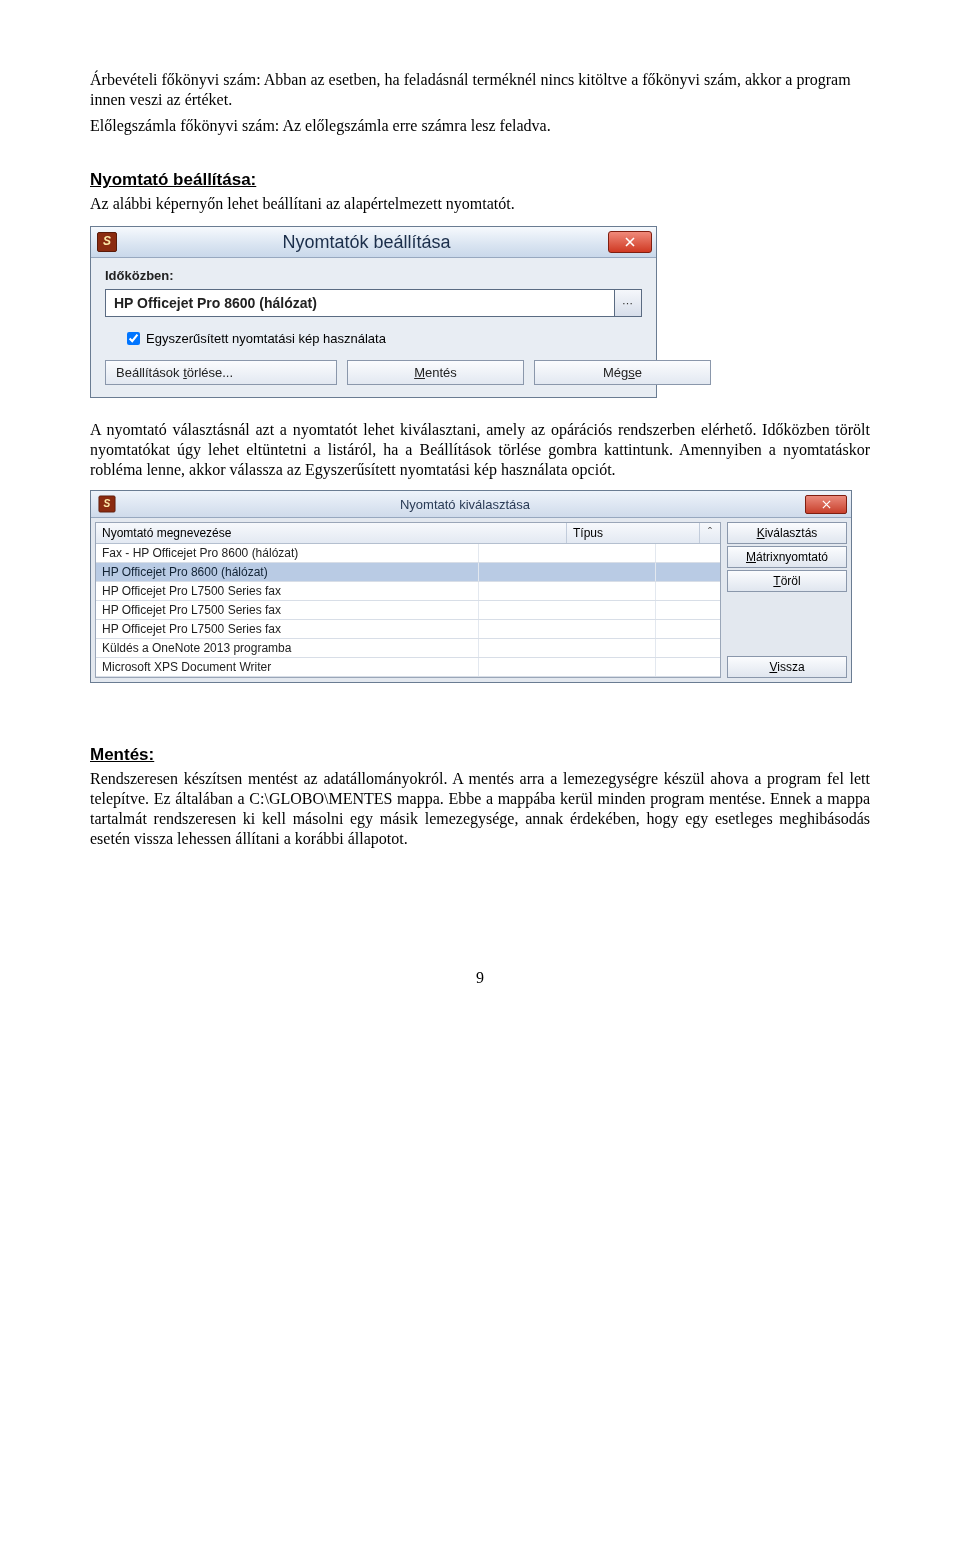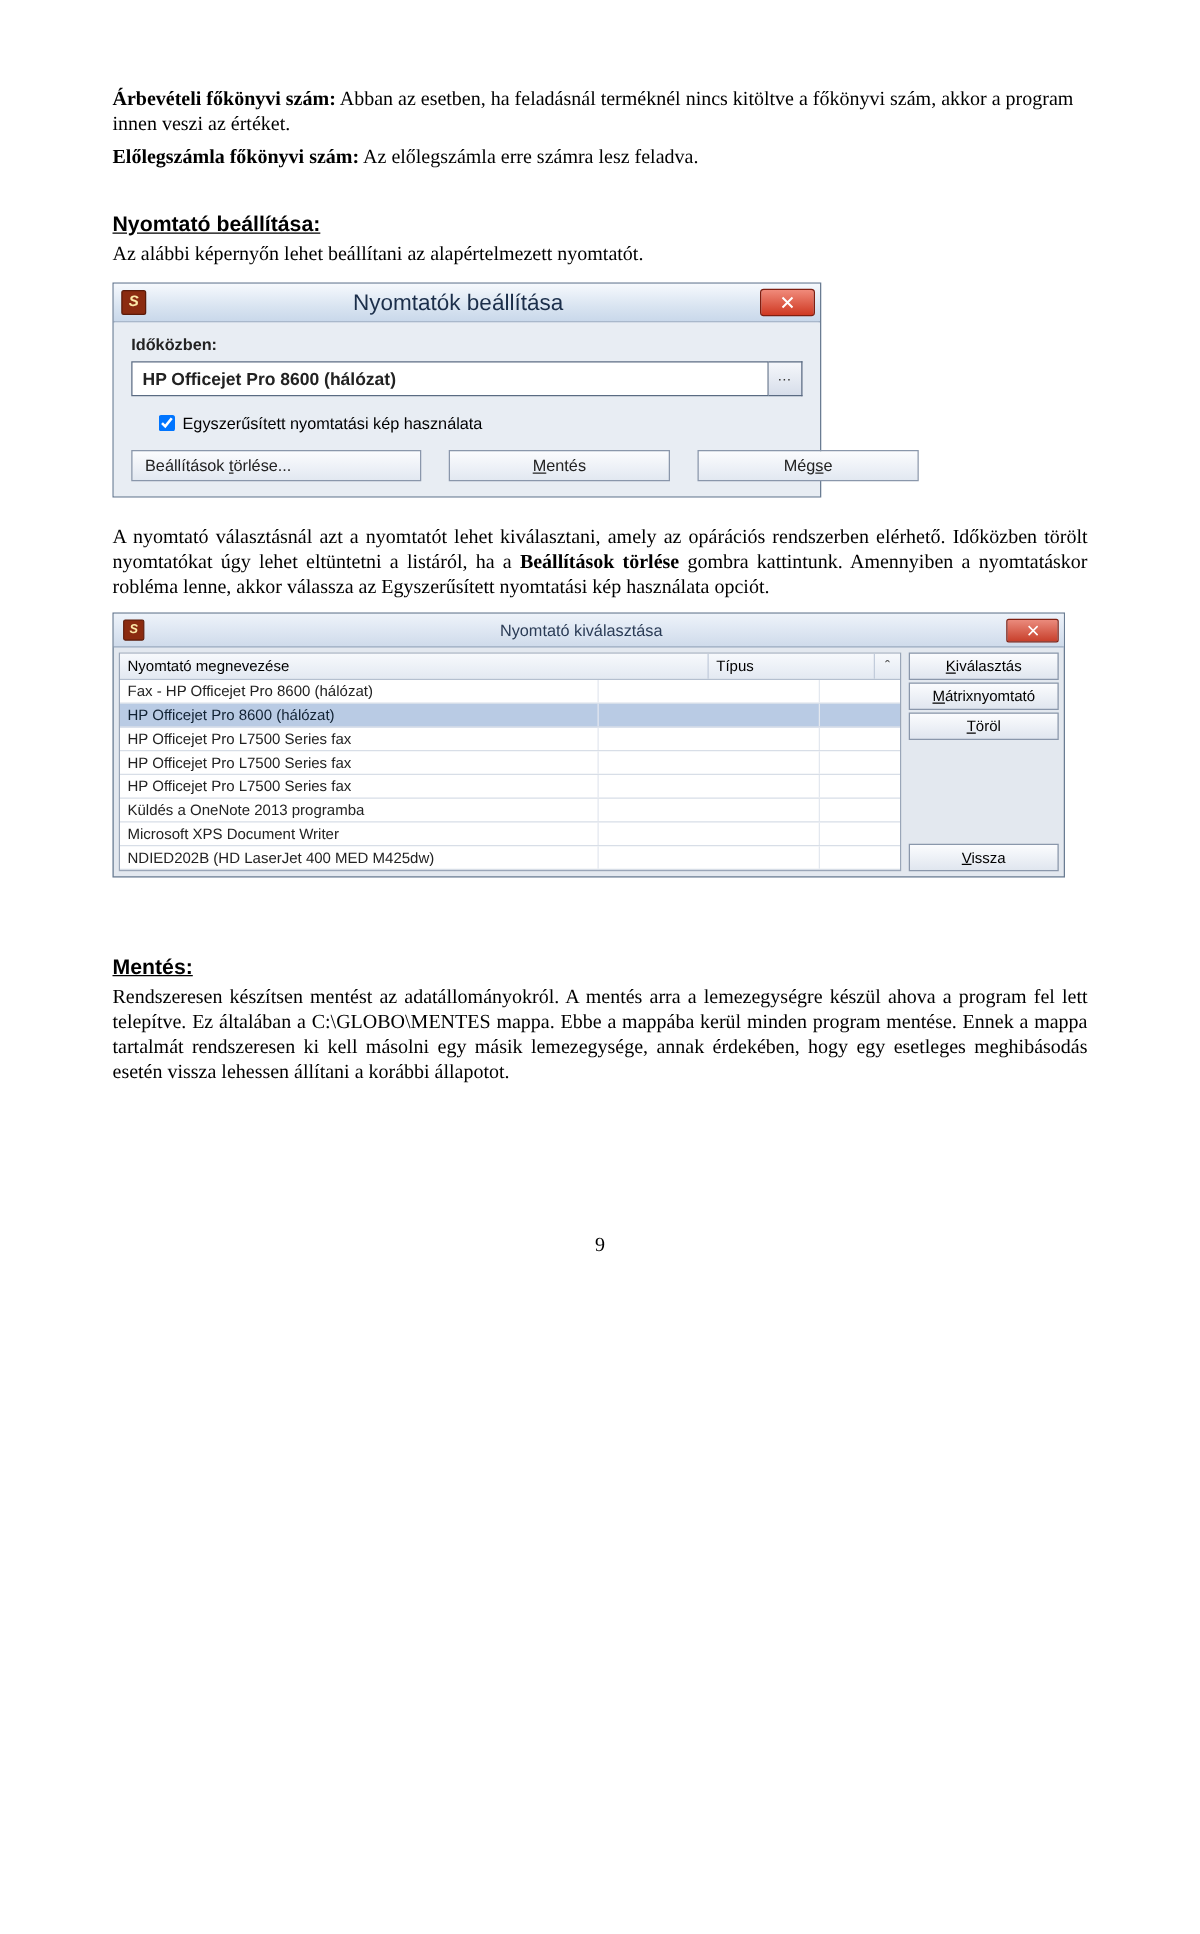--- a/index.html
+++ b/index.html
@@ -6,21 +6,21 @@
     font-family: "Times New Roman", Times, serif;
     font-size: 16px;
     color: #000;
     background: #fff;
     margin: 0;
     padding: 70px 90px 40px 90px;
     width: 960px;
     box-sizing: border-box;
   }
   p { margin: 0 0 6px 0; line-height: 1.25; }
-  .bold { font-weight: bold; }
+  .bold { font-weight: normal; }
   .section-gap { height: 28px; }
   .justify { text-align: justify; }
   .page-num { text-align: center; margin-top: 120px; font-size: 16px; }
 
   .heading-underline {
     font-family: Arial, Helvetica, sans-serif;
     font-weight: bold;
     font-size: 17px;
     text-decoration: underline;
     color: #000;
@@ -85,21 +85,21 @@
     width: 26px;
     border: 1px solid #5a6b82;
     border-left: none;
     background: linear-gradient(#f5f7fb, #d7deea);
     display: flex; align-items: center; justify-content: center;
     font-size: 11px; color: #333;
     letter-spacing: 1px;
   }
   .dlg1-check { margin: 0 0 12px 18px; display: flex; align-items: center; }
   .dlg1-check input { margin-right: 6px; }
-  .dlg1-buttons { display: flex; gap: 22px; margin-top: 12px; }
+  .dlg1-buttons { display: flex; gap: 10px; margin-top: 12px; }
   .dlg1-btn {
     border: 1px solid #8a97ab;
     background: linear-gradient(#fbfcfe, #e2e8f1);
     padding: 4px 10px;
     font-size: 13px;
     color: #222;
     cursor: pointer;
     min-width: 0;
   }
   .dlg1-btn.wide { flex: 0 0 210px; text-align: left; }
@@ -261,25 +261,20 @@
           <div class="dlg2-row">
             <div class="c1">Küldés a OneNote 2013 programba</div>
             <div class="c2"></div>
             <div class="c3"></div>
           </div>
           <div class="dlg2-row">
             <div class="c1">Microsoft XPS Document Writer</div>
             <div class="c2"></div>
             <div class="c3"></div>
           </div>
-          <div class="dlg2-row">
-            <div class="c1">NDIED202B (HD LaserJet 400 MED M425dw)</div>
-            <div class="c2"></div>
-            <div class="c3"></div>
-          </div>
         </div>
     </div>
     <div class="dlg2-side">
       <div class="dlg2-btn">
         <span><span class="u">K</span>iválasztás</span>
       </div>
       <div class="dlg2-btn">
         <span><span class="u">M</span>átrixnyomtató</span>
       </div>
       <div class="dlg2-btn">

